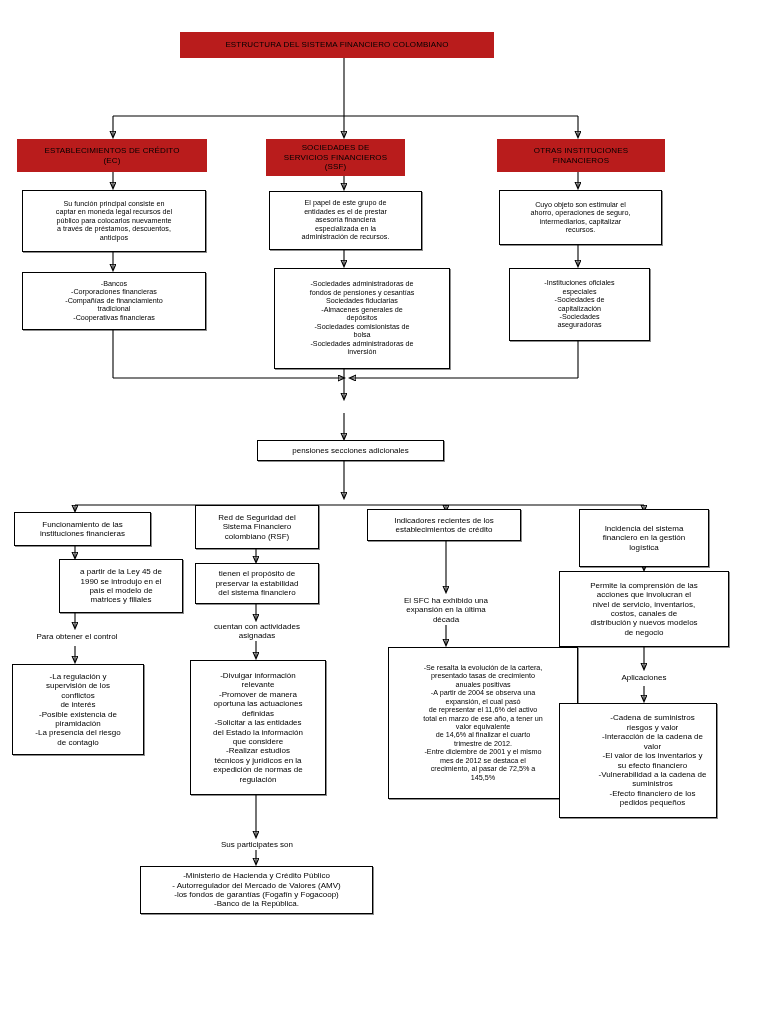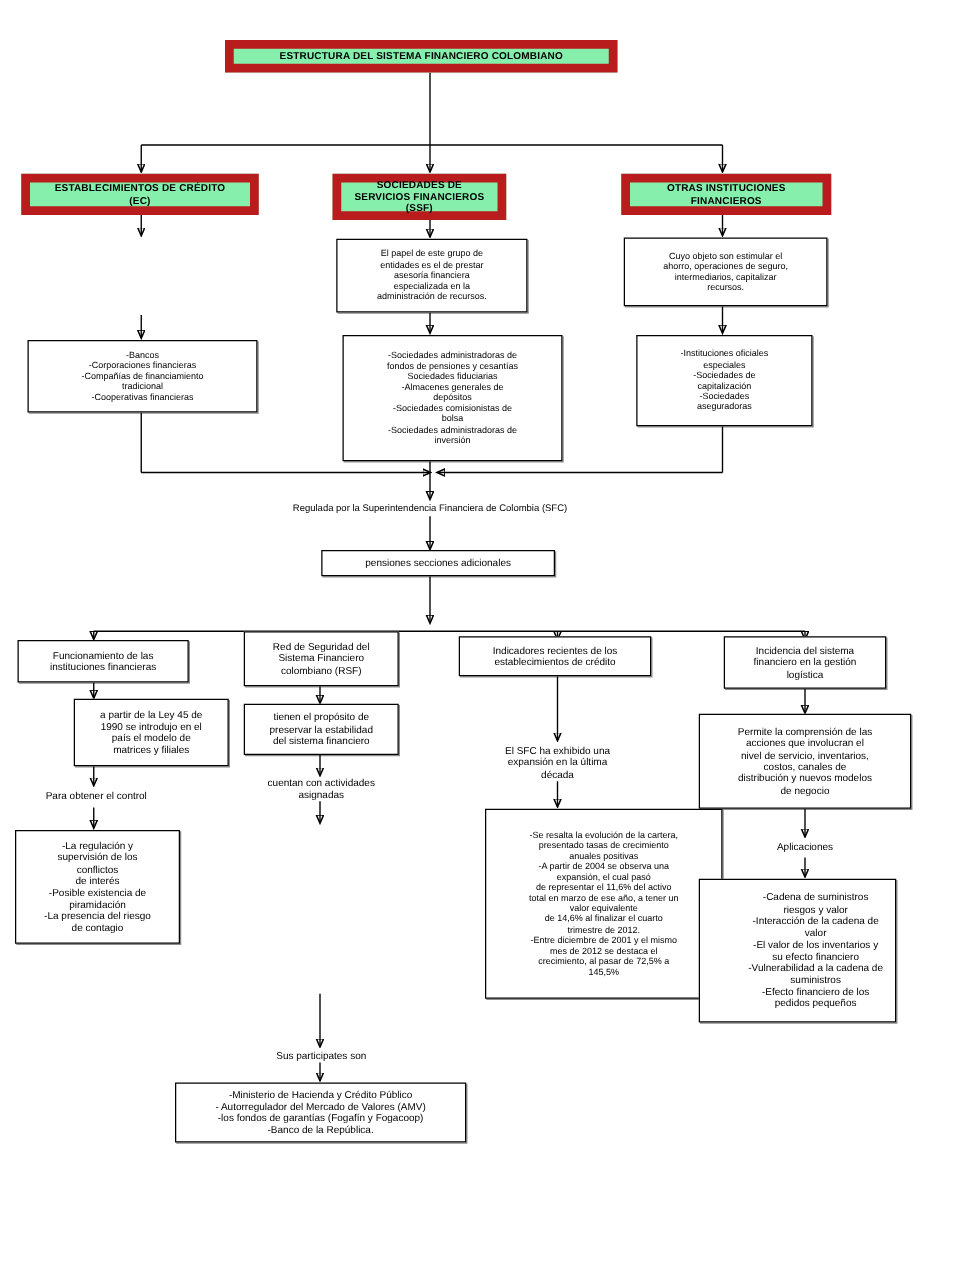--- a/index.html
+++ b/index.html
@@ -28,23 +28,23 @@
     line-height: 1.18;
     white-space: pre-line;
     padding: 2px 3px;
   }
   .boxed {
     border: 1px solid #000000;
     background: #ffffff;
     box-shadow: 1px 1px 0 rgba(0,0,0,0.45);
   }
   .green {
-    background: #86efac;
-    border: 7px solid #b91c1c;
-    font-weight: bold;
+    background: #b91c1c;
+    border: 3px solid #b91c1c;
+    font-weight: normal;
     letter-spacing: 0.15px;
   }
   .plain {
     background: transparent;
     border: none;
     box-shadow: none;
   }
   .t7 { font-size: 7.2px; }
   .t75 { font-size: 7.6px; }
   .t8 { font-size: 8px; }
@@ -127,20 +127,25 @@
   <div class="node green t8" style="left:17px; top:139px; width:190px; height:33px;">ESTABLECIMIENTOS DE CRÉDITO
 (EC)</div>
 
   <div class="node green t8" style="left:266px; top:139px; width:139px; height:37px;">SOCIEDADES DE
 SERVICIOS FINANCIEROS
 (SSF)</div>
 
   <div class="node green t8" style="left:497px; top:139px; width:168px; height:33px;">OTRAS INSTITUCIONES
 FINANCIEROS</div>
 
+  <div class="node boxed t7" style="left:22px; top:190px; width:184px; height:62px;">Su función principal consiste en
+captar en moneda legal recursos del
+público para colocarlos nuevamente
+a través de préstamos, descuentos,
+anticipos</div>
 
   <div class="node boxed t7" style="left:22px; top:272px; width:184px; height:58px;">-Bancos
 -Corporaciones financieras
 -Compañías de financiamiento
 tradicional
 -Cooperativas financieras</div>
 
   <div class="node boxed t7" style="left:269px; top:191px; width:153px; height:59px;">El papel de este grupo de
 entidades es el de prestar
 asesoría financiera
@@ -162,21 +167,20 @@
 intermediarios, capitalizar
 recursos.</div>
 
   <div class="node boxed t7" style="left:509px; top:268px; width:141px; height:73px;">-Instituciones oficiales
 especiales
 -Sociedades de
 capitalización
 -Sociedades
 aseguradoras</div>
 
-  <div class="node plain t75" style="left:172px; top:400px; width:344px; height:14px;">Regulada por la Superintendencia Financiera de Colombia (SFC)</div>
 
   <div class="node boxed t8" style="left:257px; top:440px; width:187px; height:21px;">pensiones secciones adicionales</div>
 
   <div class="node boxed t8" style="left:14px; top:512px; width:137px; height:34px;">Funcionamiento de las
 instituciones financieras</div>
 
   <div class="node boxed t8" style="left:14px; top:559px; width:124px; height:54px;margin-left:45px;">a partir de la Ley 45 de
 1990 se introdujo en el
 país el modelo de
 matrices y filiales</div>
@@ -196,20 +200,32 @@
 Sistema Financiero
 colombiano (RSF)</div>
 
   <div class="node boxed t8" style="left:195px; top:563px; width:124px; height:41px;">tienen el propósito de
 preservar la estabilidad
 del sistema financiero</div>
 
   <div class="node plain t8" style="left:190px; top:621px; width:134px; height:20px;">cuentan con actividades
 asignadas</div>
 
+  <div class="node boxed t8" style="left:190px; top:660px; width:136px; height:135px;">-Divulgar información
+relevante
+-Promover de manera
+oportuna las actuaciones
+definidas
+-Solicitar a las entidades
+del Estado la información
+que considere
+-Realizar estudios
+técnicos y jurídicos en la
+expedición de normas de
+regulación</div>
 
   <div class="node plain t8" style="left:195px; top:838px; width:124px; height:14px;">Sus participates son</div>
 
   <div class="node boxed t8" style="left:140px; top:866px; width:233px; height:48px;">-Ministerio de Hacienda y Crédito Público
 - Autorregulador del Mercado de Valores (AMV)
 -los fondos de garantías (Fogafín y Fogacoop)
 -Banco de la República.</div>
 
   <div class="node boxed t8" style="left:367px; top:509px; width:154px; height:32px;">Indicadores recientes de los
 establecimientos de crédito</div>
@@ -226,21 +242,21 @@
 de representar el 11,6% del activo
 total en marzo de ese año, a tener un
 valor equivalente
 de 14,6% al finalizar el cuarto
 trimestre de 2012.
 -Entre diciembre de 2001 y el mismo
 mes de 2012 se destaca el
 crecimiento, al pasar de 72,5% a
 145,5%</div>
 
-  <div class="node boxed t8" style="left:579px; top:509px; width:130px; height:42px;">Incidencia del sistema
+  <div class="node boxed t8" style="left:579px; top:509px; width:130px; height:58px;">Incidencia del sistema
 financiero en la gestión
 logística</div>
 
   <div class="node boxed t8" style="left:559px; top:571px; width:170px; height:76px;">Permite la comprensión de las
 acciones que involucran el
 nivel de servicio, inventarios,
 costos, canales de
 distribución y nuevos modelos
 de negocio</div>
 

